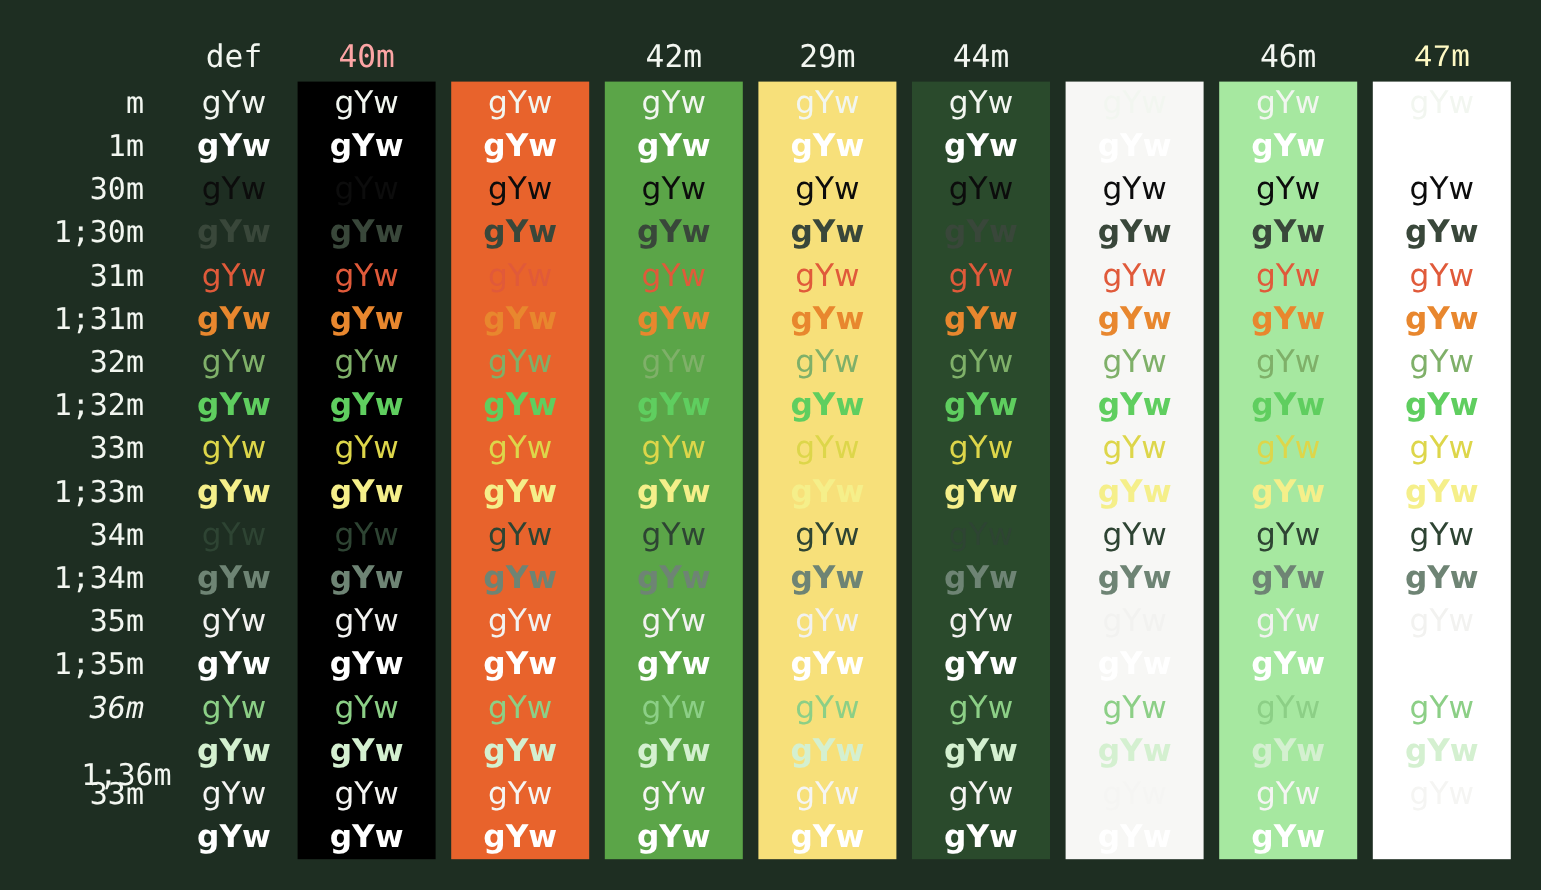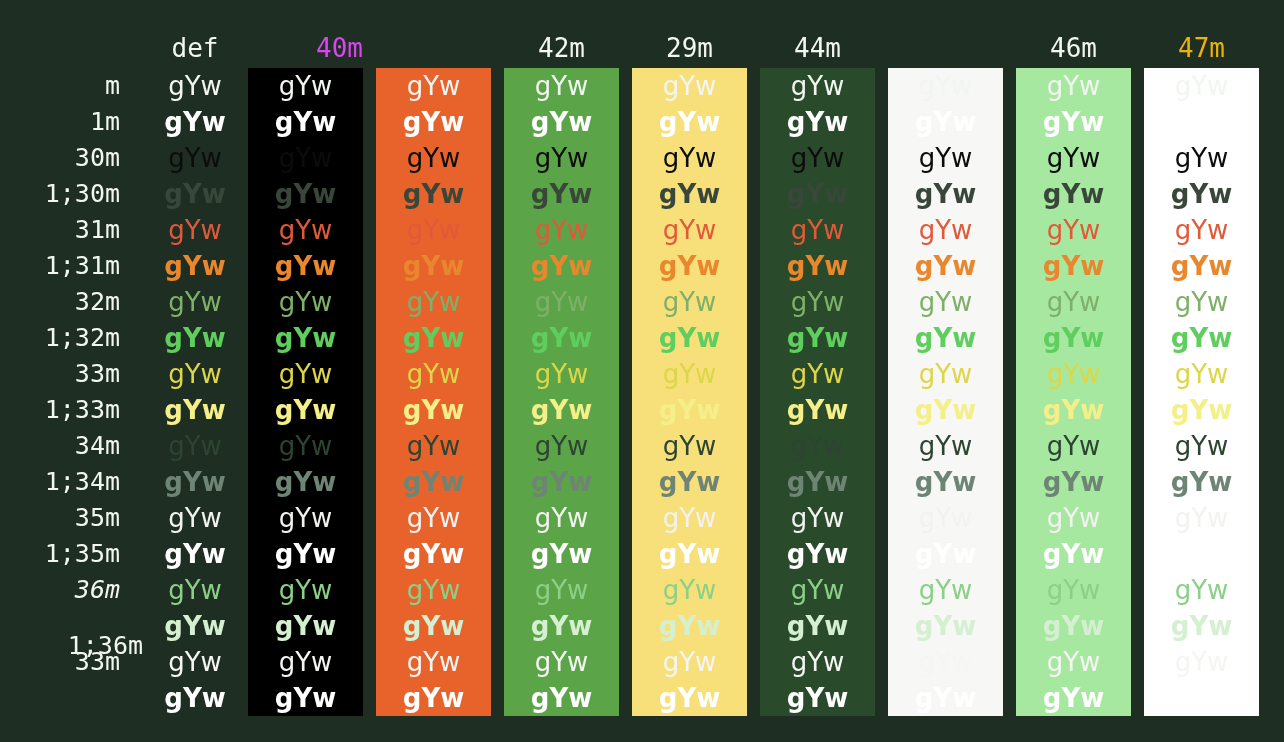--- a/index.html
+++ b/index.html
@@ -71,26 +71,26 @@
     white-space: pre;
   }
   .cell.bold { font-weight: bold; }
 </style>
 </head>
 <body style="background: rgb(30, 46, 34);">
 
 <div id="grid">
   <div class="hdr-row">
       <div class="hdr-cell" style="left: 140px; width: 110px; color: rgb(242, 246, 240);">def</div>
-      <div class="hdr-cell" style="left: 248px; width: 115px; color: #d946ef; text-align: right;">40m</div>
+      <div class="hdr-cell" style="left: 248px; width: 115px; color: #fca5a5;">40m</div>
       <div class="hdr-cell" style="left: 504px; width: 115px; color: rgb(242, 246, 240);">42m</div>
       <div class="hdr-cell" style="left: 632px; width: 115px; color: rgb(242, 246, 240);">29m</div>
       <div class="hdr-cell" style="left: 760px; width: 115px; color: rgb(242, 246, 240);">44m</div>
       <div class="hdr-cell" style="left: 1016px; width: 115px; color: rgb(242, 246, 240);">46m</div>
-      <div class="hdr-cell" style="left: 1144px; width: 115px; color: #eab308;">47m</div>
+      <div class="hdr-cell" style="left: 1144px; width: 115px; color: #fef9c3; font-family: Liberation Mono, monospace;">47m</div>
     </div>
 <div class="bgstrip" style="left: 248px; width: 115px; top: 68px; height: 648px; background: rgb(0, 0, 0);"></div>
     <div class="bgstrip" style="left: 376px; width: 115px; top: 68px; height: 648px; background: rgb(232, 99, 44);"></div>
     <div class="bgstrip" style="left: 504px; width: 115px; top: 68px; height: 648px; background: rgb(91, 165, 72);"></div>
     <div class="bgstrip" style="left: 632px; width: 115px; top: 68px; height: 648px; background: rgb(247, 224, 122);"></div>
     <div class="bgstrip" style="left: 760px; width: 115px; top: 68px; height: 648px; background: rgb(42, 74, 44);"></div>
     <div class="bgstrip" style="left: 888px; width: 115px; top: 68px; height: 648px; background: rgb(247, 247, 245);"></div>
     <div class="bgstrip" style="left: 1016px; width: 115px; top: 68px; height: 648px; background: rgb(166, 232, 160);"></div>
     <div class="bgstrip" style="left: 1144px; width: 115px; top: 68px; height: 648px; background: rgb(255, 255, 255);"></div>
     <div class="rowlabel" style="top: 68px; width: 120px; color: rgb(242, 246, 240);">m</div>

